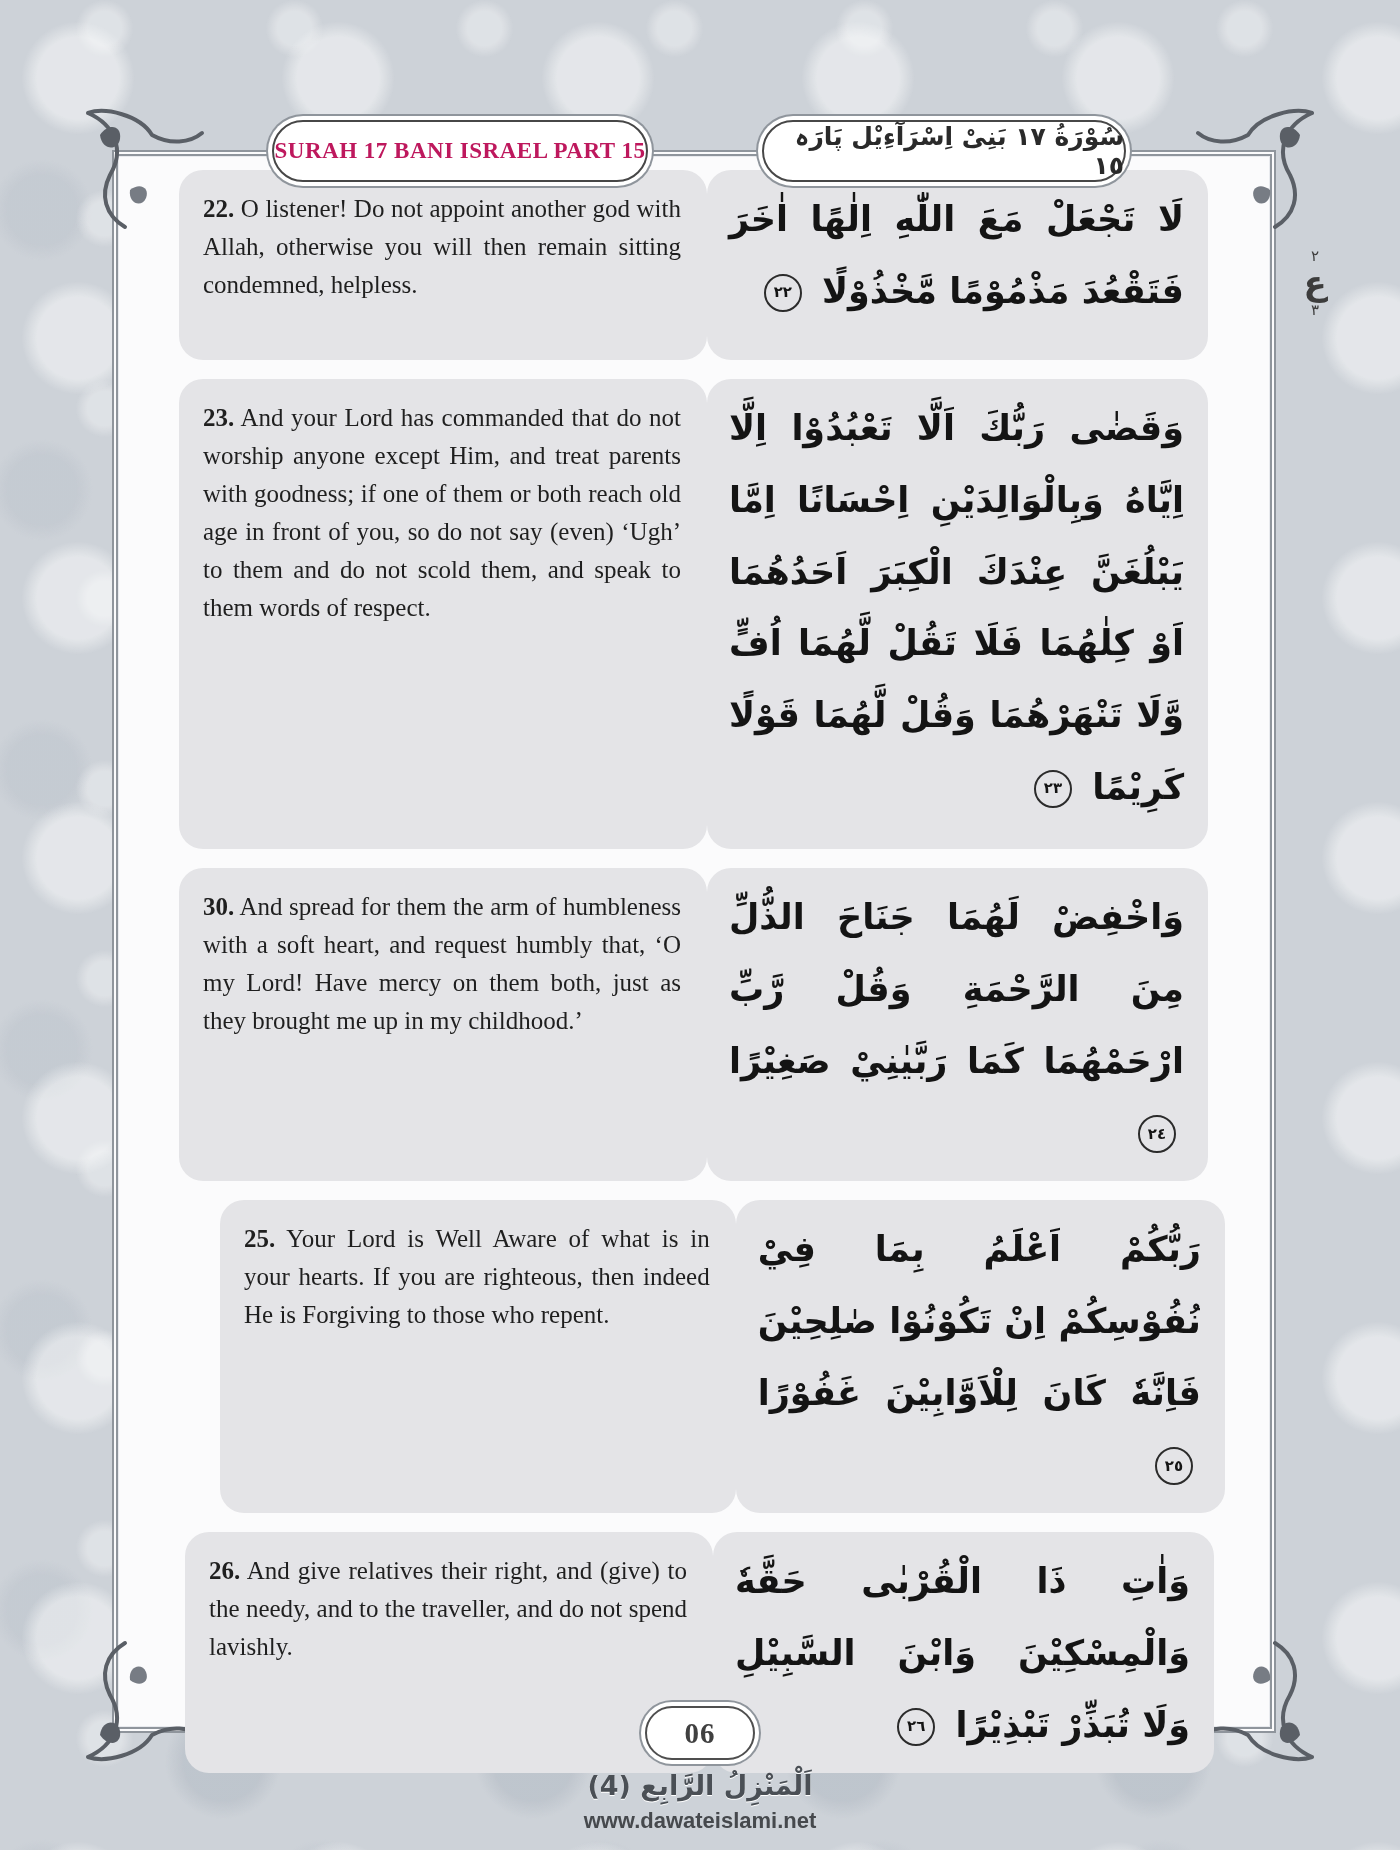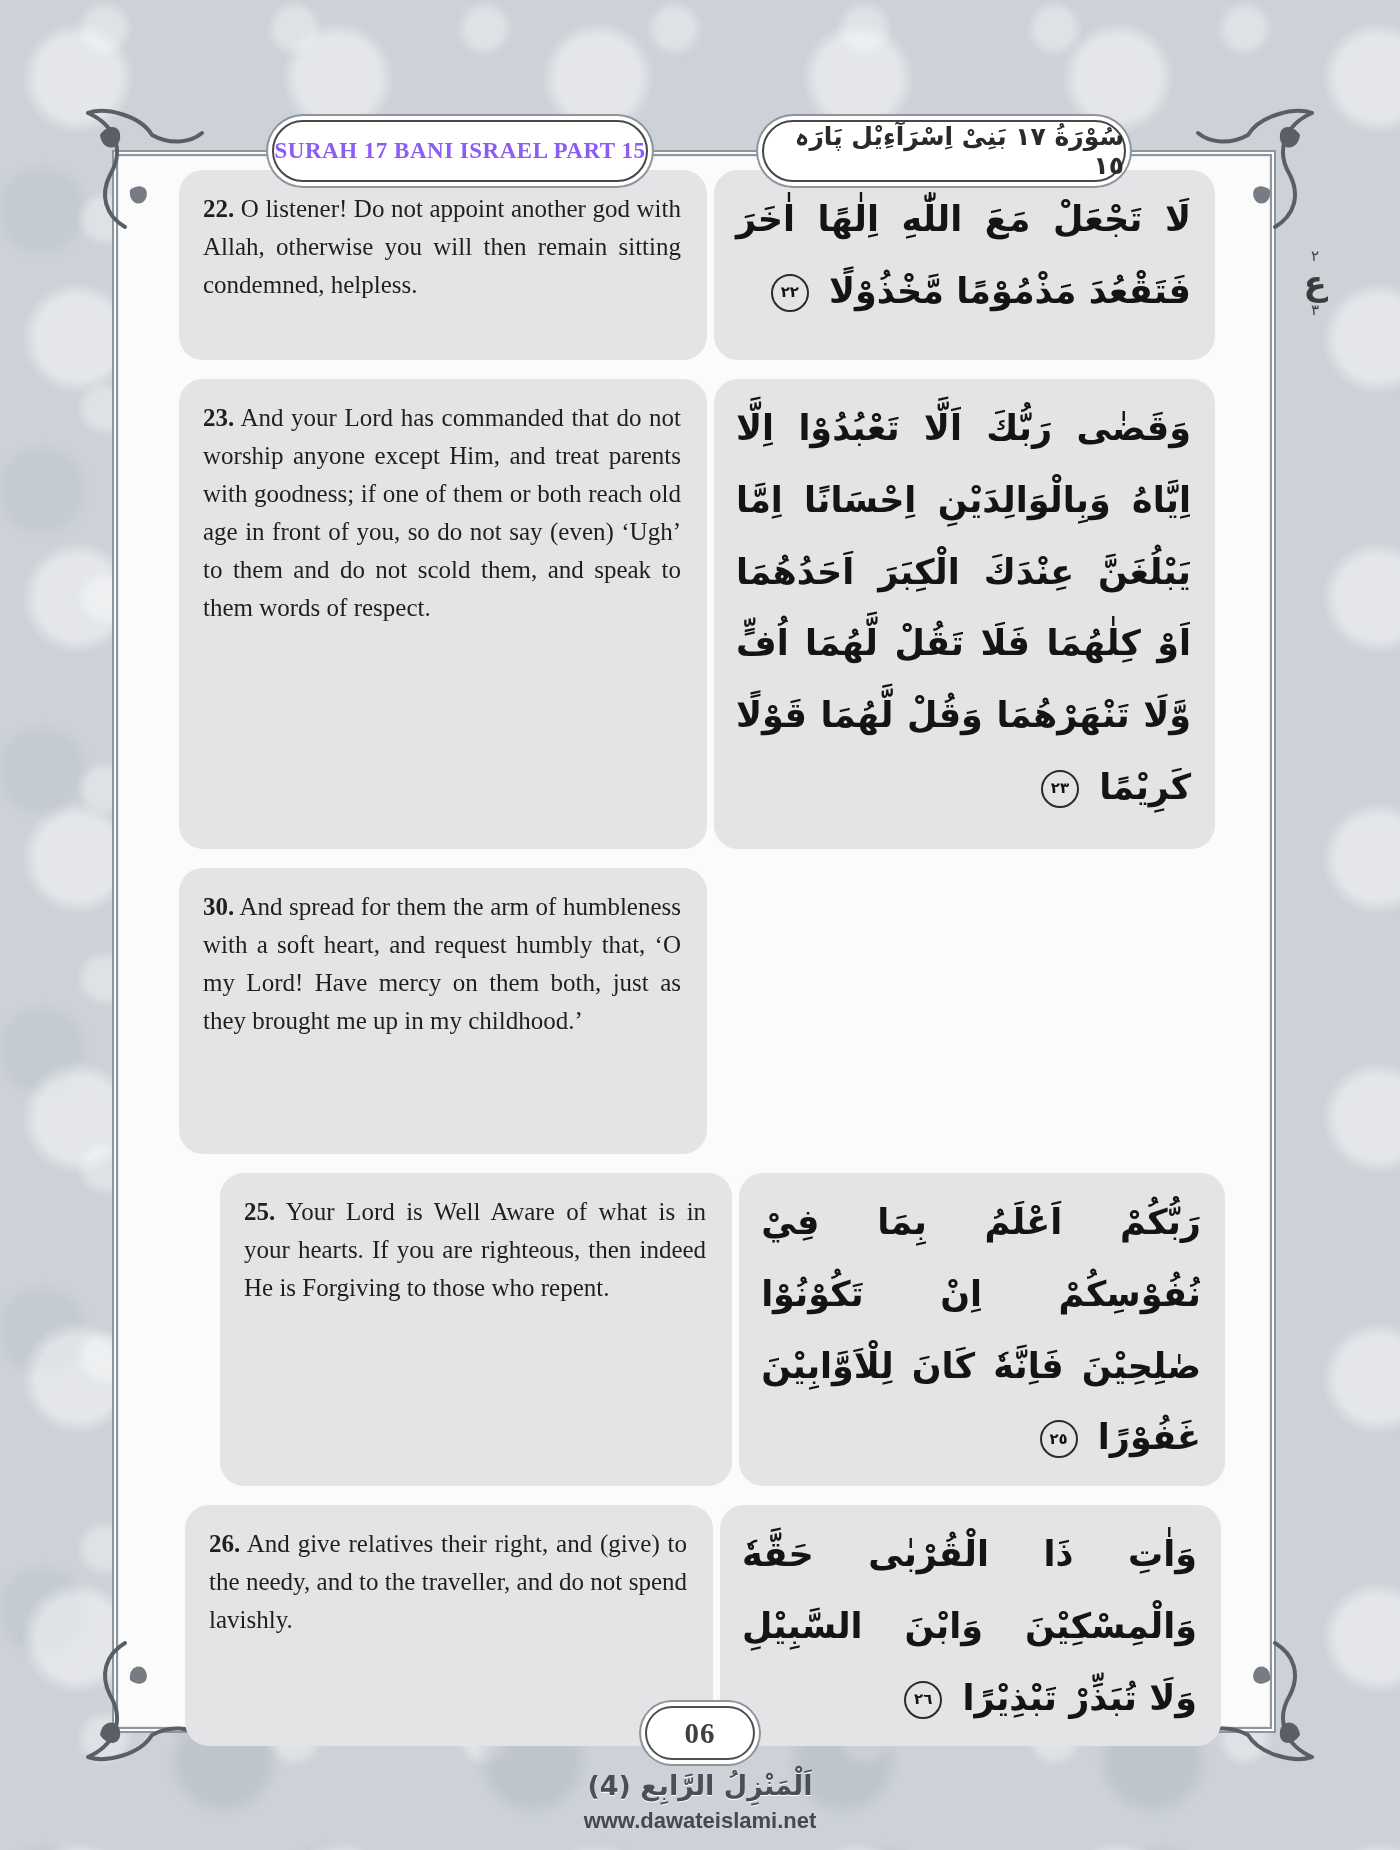--- a/index.html
+++ b/index.html
@@ -29,32 +29,32 @@
   .banner{
     position:absolute;top:120px;height:62px;box-sizing:border-box;
     background:#fff;border:2px solid #474747;border-radius:32px;
     box-shadow:0 0 0 4px #ffffff, 0 0 0 6px #8f959c;
     display:flex;align-items:center;justify-content:center;z-index:5;
   }
   .banner-left{left:272px;width:376px;}
   .banner-right{left:762px;width:364px;}
   .banner-left .t{
     font-family:"Liberation Serif", serif;font-weight:bold;font-size:23px;
-    letter-spacing:.5px;color:#8b5cf6;
+    letter-spacing:.5px;color:#be185d;
   }
   .banner-right .t{
     font-family:"DejaVu Sans", sans-serif;direction:rtl;font-weight:bold;
     font-size:25px;color:#2a2a2a;
   }
 
   .content{
     position:absolute;left:179px;top:170px;width:1046px;
     display:flex;flex-direction:column;gap:19px;z-index:3;
   }
-  .row{display:flex;gap:7px;align-items:stretch;}
+  .row{display:flex;gap:0;align-items:stretch;}
   .ebox,.abox{
     background:#e4e4e7;border-radius:24px;box-sizing:border-box;
   }
   .ebox{
     width:528px;padding:20px 26px 16px 24px;
     font-size:25px;line-height:1.52;color:#1f1f1f;text-align:justify;
   }
   .ebox .vnum{font-weight:bold;}
   .abox{
     width:501px;padding:14px 24px 12px 22px;
@@ -170,20 +170,24 @@
       <span>وَقَضٰى رَبُّكَ اَلَّا تَعْبُدُوْا اِلَّا اِيَّاهُ وَبِالْوَالِدَيْنِ اِحْسَانًا اِمَّا يَبْلُغَنَّ عِنْدَكَ الْكِبَرَ اَحَدُهُمَا اَوْ كِلٰهُمَا فَلَا تَقُلْ لَّهُمَا اُفٍّ وَّلَا تَنْهَرْهُمَا وَقُلْ لَّهُمَا قَوْلًا كَرِيْمًا</span>
       <span class="ayah">٢٣</span>
     </div>
   </div>
 
   <div class="row r3">
     <div class="ebox">
       <span class="vnum">30.</span>
       <span>And spread for them the arm of humbleness with a soft heart, and request humbly that, ‘O my Lord! Have mercy on them both, just as they brought me up in my childhood.’</span>
     </div>
+    <div class="abox">
+      <span>وَاخْفِضْ لَهُمَا جَنَاحَ الذُّلِّ مِنَ الرَّحْمَةِ وَقُلْ رَّبِّ ارْحَمْهُمَا كَمَا رَبَّيٰنِيْ صَغِيْرًا</span>
+      <span class="ayah">٢٤</span>
+    </div>
   </div>
 
   <div class="row r4">
     <div class="ebox">
       <span class="vnum">25.</span>
       <span>Your Lord is Well Aware of what is in your hearts. If you are righteous, then indeed He is Forgiving to those who repent.</span>
     </div>
     <div class="abox">
       <span>رَبُّكُمْ اَعْلَمُ بِمَا فِيْ نُفُوْسِكُمْ اِنْ تَكُوْنُوْا صٰلِحِيْنَ فَاِنَّهٗ كَانَ لِلْاَوَّابِيْنَ غَفُوْرًا</span>
       <span class="ayah">٢٥</span>

